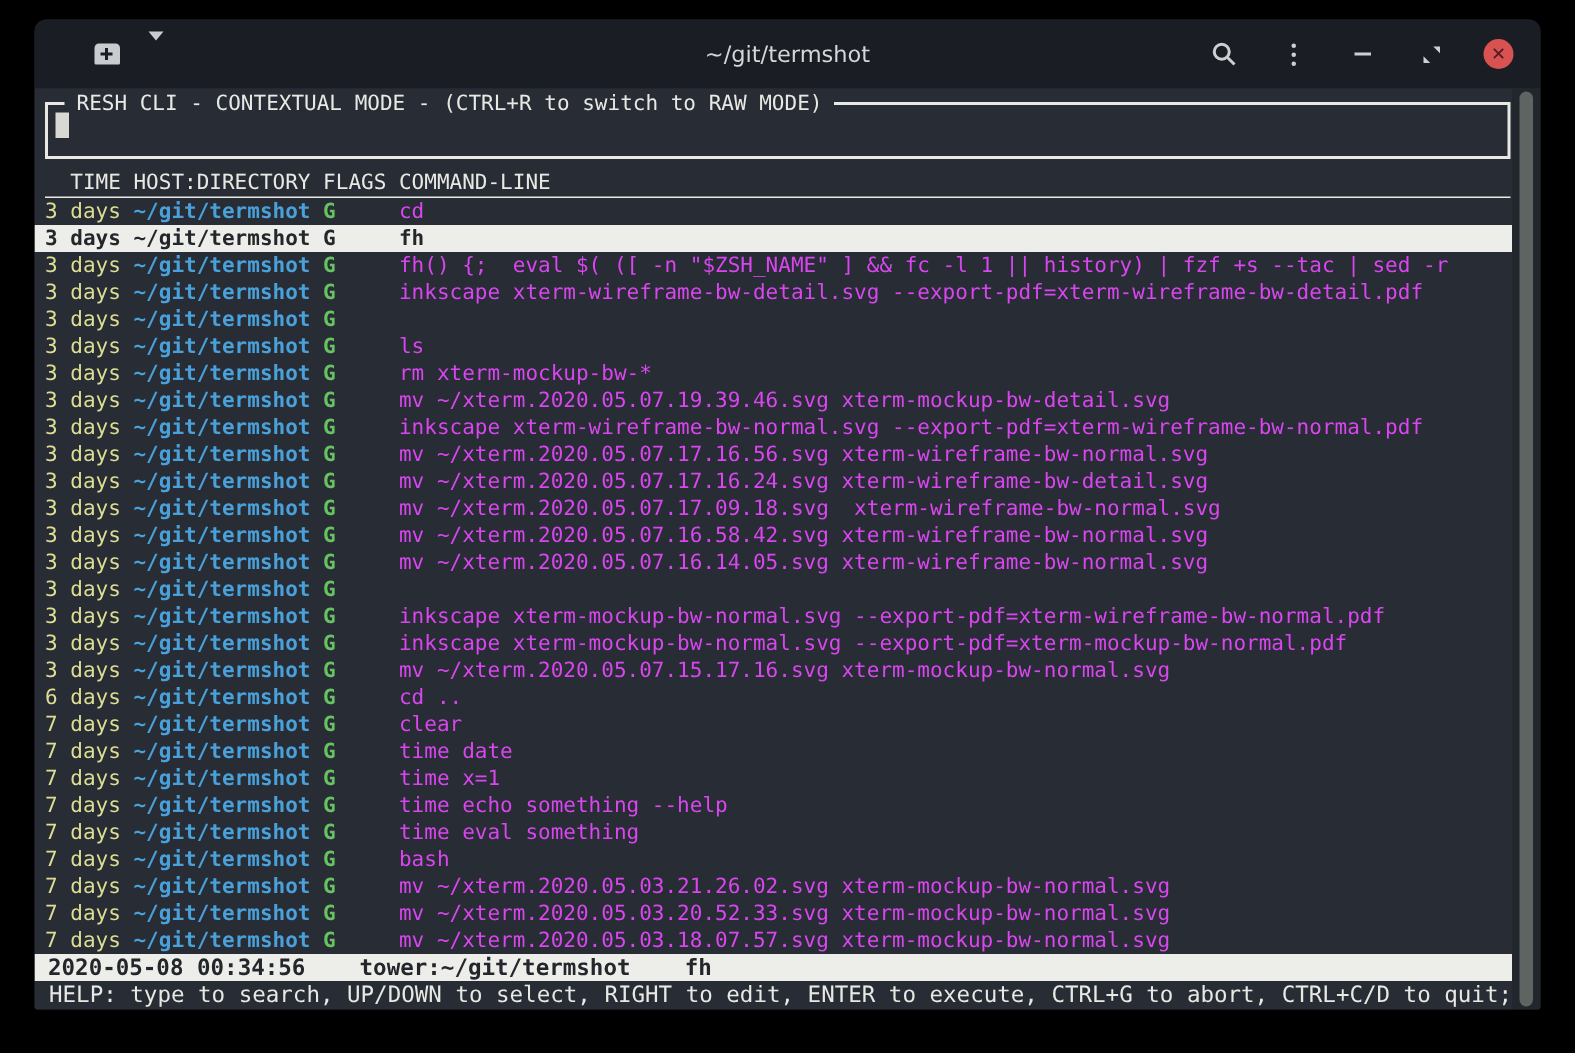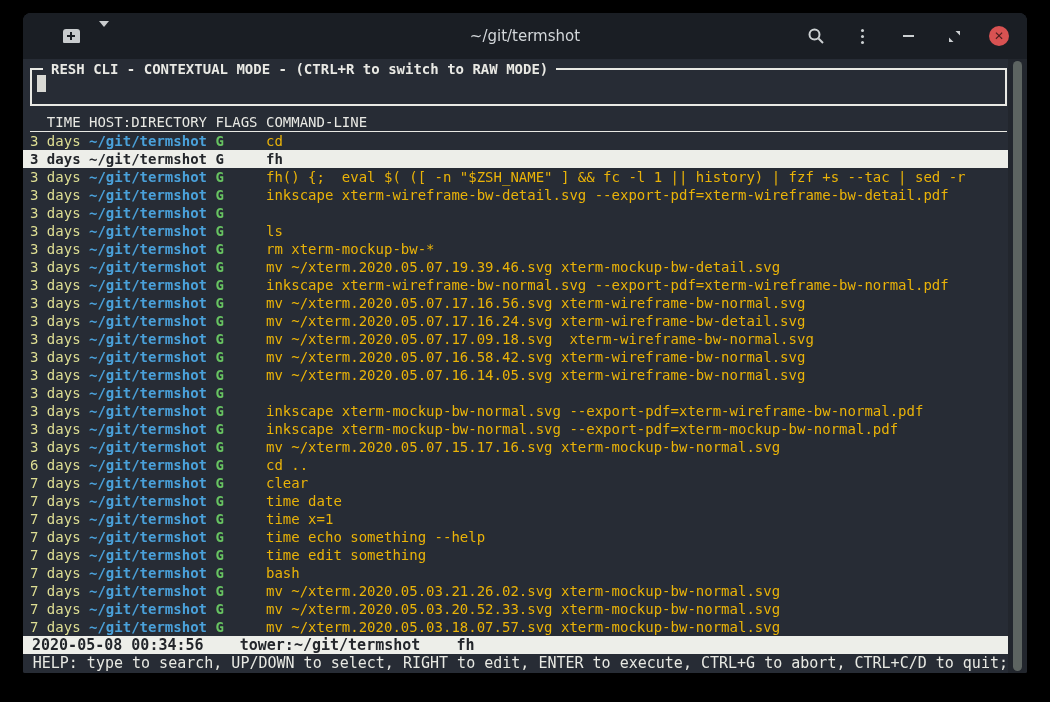--- a/index.html
+++ b/index.html
@@ -27,39 +27,39 @@
   .minimize i { display:block; width:11px; height:2px; background:#ccd0d2; }
   .closebtn { width:20px; height:20px; border-radius:50%; background:#d85252; color:#491d1d;
               display:flex; align-items:center; justify-content:center;
               font-family:"DejaVu Sans", sans-serif; font-size:12px; font-weight:bold; }
 
   
   .term { position:absolute; top:46px; left:0; width:985px; bottom:0; background:#272c35;
           color:#e8e9e3; font-size:14px; }
 
   .search-box { position:relative; margin:9px 0 8px 7px; width:977px; height:38px;
-                border:2px solid #e9e9e4;font-weight:bold; }
+                border:2px solid #e9e9e4; }
   .search-legend { position:absolute; top:-10px; left:11px; background:#272c35; padding:0 8px;
                    font-size:14px; line-height:18px; color:#e9e9e4; white-space:pre; }
   .cursor { position:absolute; left:5px; top:5px; width:9px; height:17px; background:#d9d9d4; }
 
   .c-time { display:inline-block; width:6ch;  text-align:right; white-space:pre; flex:none; }
   .c-dir  { display:inline-block; width:14ch; margin-left:1ch; white-space:pre; flex:none; }
   .c-flag { display:inline-block; width:5ch;  margin-left:1ch; white-space:pre; flex:none; }
   .c-cmd  { display:inline-block; margin-left:1ch; white-space:pre; flex:1 1 auto; overflow:hidden; }
 
   .table-header { display:flex; margin-left:7px; width:977px; height:18px; line-height:17px;
                   border-bottom:1px solid #e9e9e4; color:#e9e9e4; overflow:hidden; }
 
   .row { display:flex; height:18px; line-height:18px; width:985px; padding-left:7px;
          overflow:hidden; cursor:pointer; }
   .row .c-time { color:#dede93; }
   .row .c-dir  { color:#4aa1da; font-weight:bold; }
   .row .c-flag { color:#67c261; font-weight:bold; }
-  .row .c-cmd  { color:#eab308; }
+  .row .c-cmd  { color:#d946ef; }
   .row.selected { background:#edeee9; font-weight:bold; }
   .row.selected .c-time, .row.selected .c-dir,
   .row.selected .c-flag, .row.selected .c-cmd { color:#23262b; }
 
   .statusbar { display:flex; width:985px; height:18px; line-height:18px; background:#edeee9;
                color:#23262b; font-weight:bold; font-size:15px; padding-left:9px; white-space:pre; }
   .sb-host  { margin-left:4ch; }
   .sb-query { margin-left:4ch; }
 
   .helpline { width:985px; height:34px; line-height:18px; font-size:15px; color:#e8e9e3;
@@ -285,21 +285,21 @@
     <span class="c-time">7 days</span>
     <span class="c-dir">~/git/termshot</span>
     <span class="c-flag">G</span>
     <span class="c-cmd">time echo something --help</span>
   </div>
 
   <div class="row">
     <span class="c-time">7 days</span>
     <span class="c-dir">~/git/termshot</span>
     <span class="c-flag">G</span>
-    <span class="c-cmd">time edit something</span>
+    <span class="c-cmd">time eval something</span>
   </div>
 
   <div class="row">
     <span class="c-time">7 days</span>
     <span class="c-dir">~/git/termshot</span>
     <span class="c-flag">G</span>
     <span class="c-cmd">bash</span>
   </div>
 
   <div class="row">

